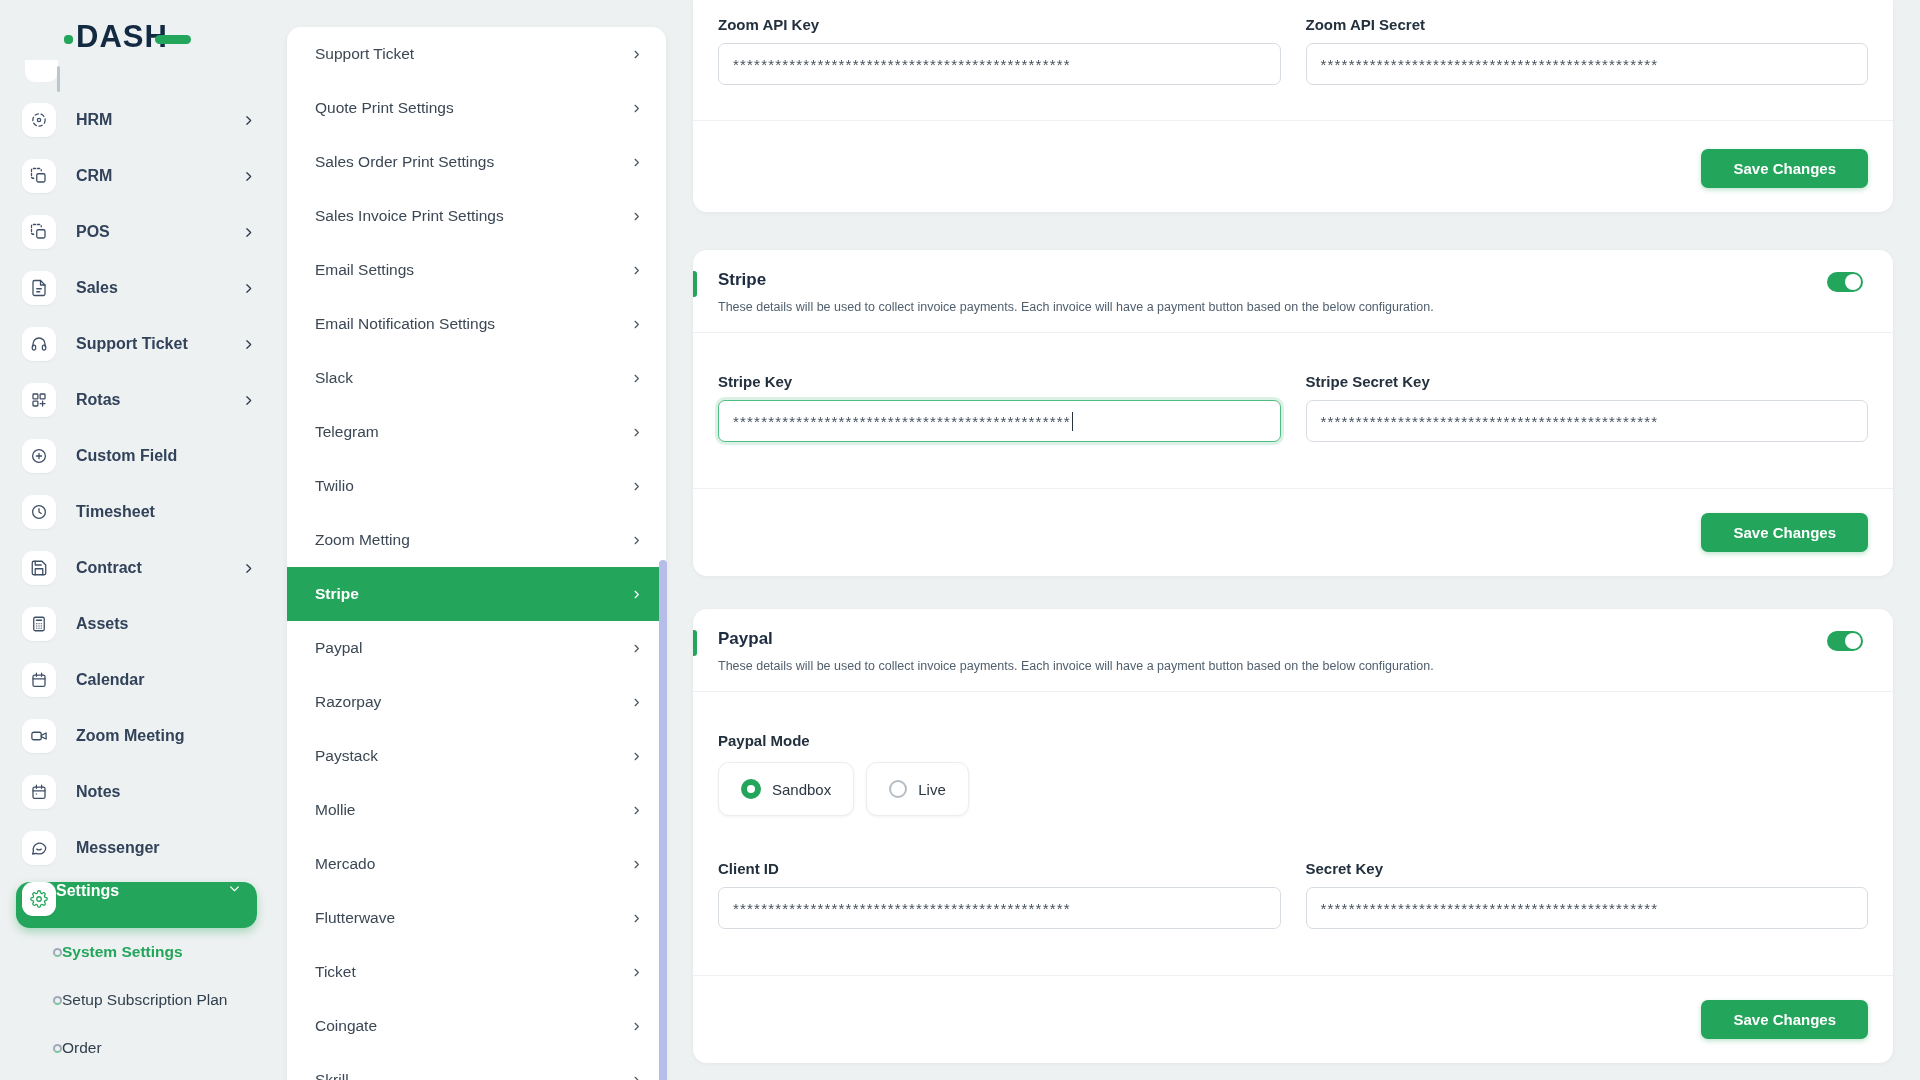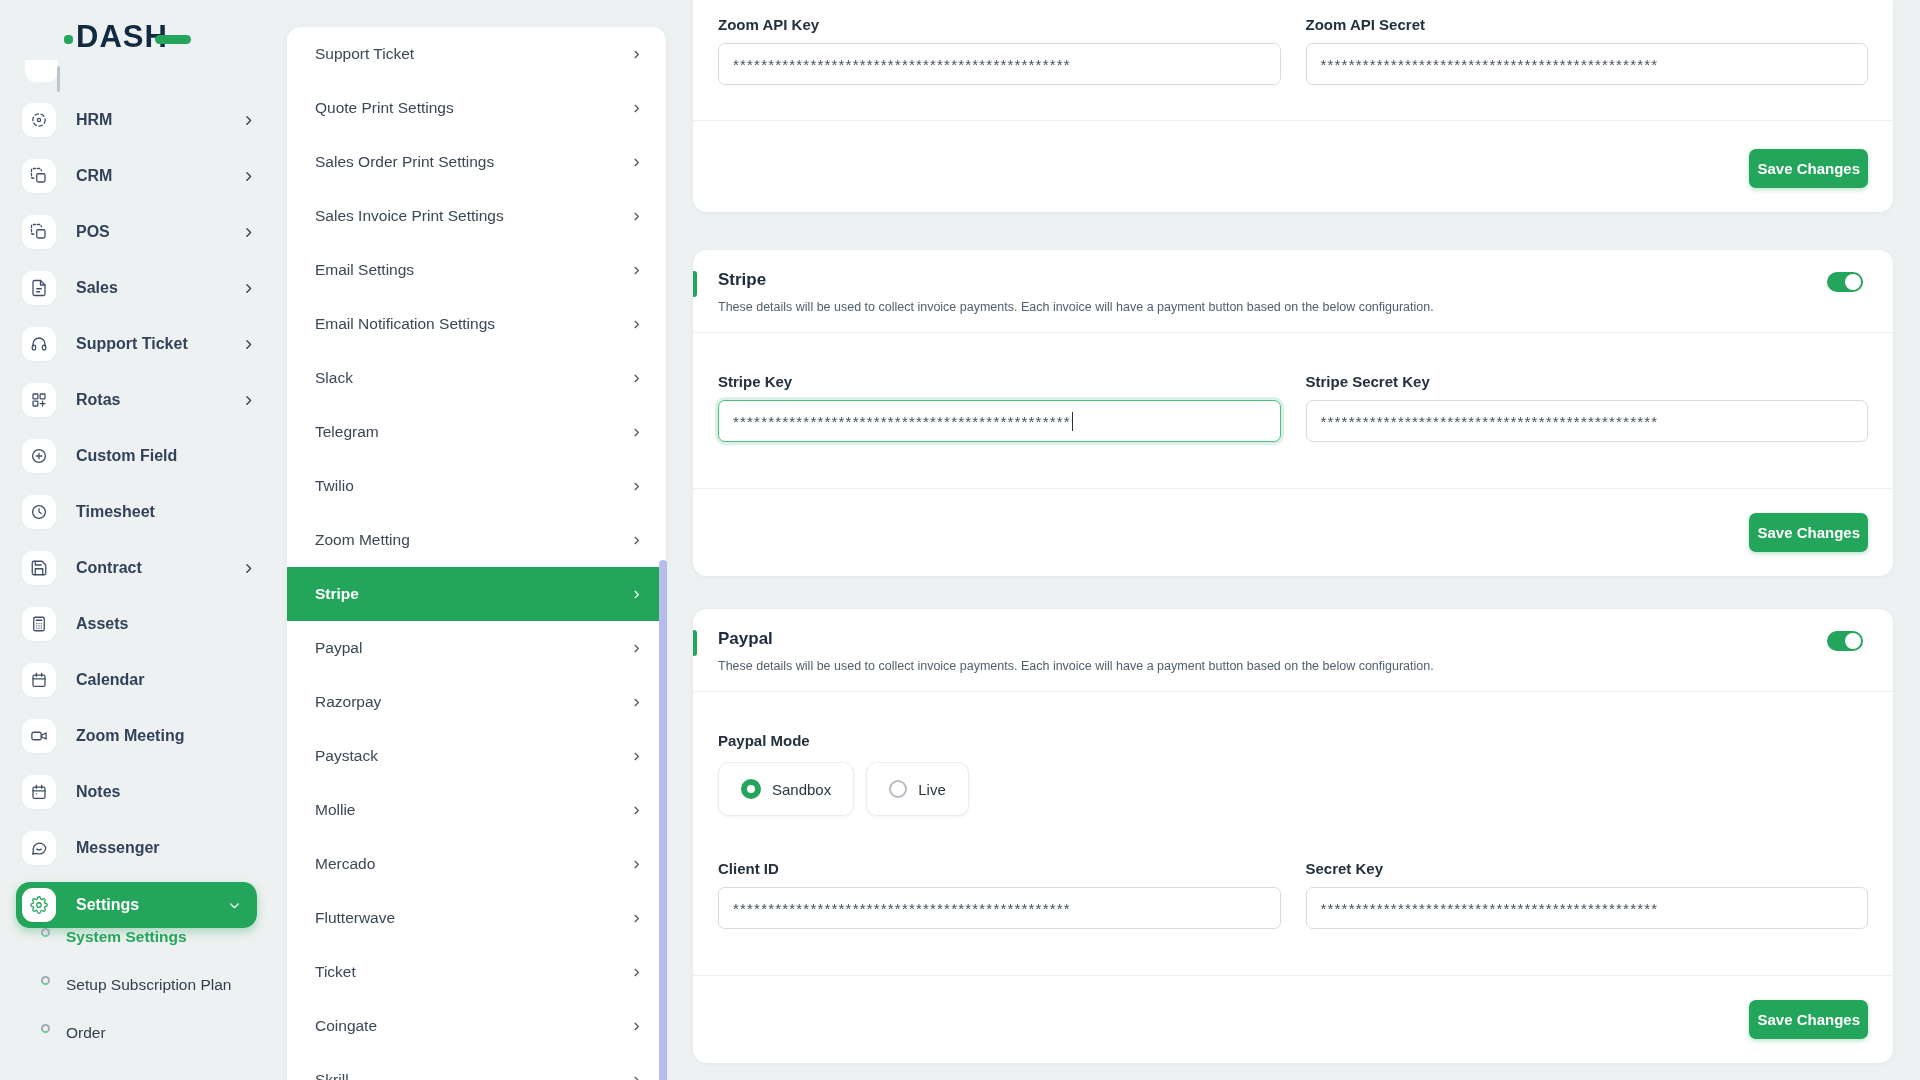--- a/index.html
+++ b/index.html
@@ -30,23 +30,23 @@
   .logo-dot{width:9px;height:9px;border-radius:4px;background:var(--green);margin-right:3px;transform:translateY(2px)}
   .logo-text{font-size:31px;font-weight:800;letter-spacing:1px;color:#122a42}
   .logo-bar{width:36px;height:9px;border-radius:5px;background:var(--green);margin-left:-13px;transform:translateY(2px)}
   .partial-box{position:absolute;left:25px;top:60px;width:33px;height:22px;background:#fff;border-radius:0 0 10px 10px}
   .side-scrollhint{position:absolute;left:57px;top:66px;width:3px;height:26px;border-radius:2px;background:#bcc6cd}
   .menu{position:absolute;top:92px;left:0;right:8px}
   .mi{height:56px;display:flex;align-items:center;gap:20px;padding:0 22px;cursor:pointer}
   .mi-icon{width:34px;height:34px;flex:0 0 34px;background:#fff;border-radius:11px;display:flex;align-items:center;justify-content:center;box-shadow:0 1px 2px rgba(20,30,50,.05)}
   .mi-label{font-size:16px;font-weight:600;color:#31425a}
   .chev{margin-left:auto;flex:0 0 auto}
-  .settings-pill{margin:6px 20px 0 16px;height:46px;background:var(--green);border-radius:14px;display:flex;align-items:center;gap:20px;padding:0 16px 0 6px;cursor:pointer;box-shadow:0 4px 10px rgba(35,165,91,.35)}
+  .settings-pill{margin:6px 20px 0 16px;height:46px;background:var(--green);border-radius:14px;display:flex;padding:0 16px 0 6px;cursor:pointer;box-shadow:0 4px 10px rgba(35,165,91,.35)}
   .settings-pill .mi-label{color:#fff}
-  .smi{height:48px;display:flex;align-items:flex-start;gap:16px;padding-left:41px;cursor:pointer}
+  .smi{height:48px;display:flex;align-items:center;padding-left:53px;cursor:pointer}
   .bullet{width:9px;height:9px;border:2px solid #9fabb8;border-radius:50%;border-bottom-color:#79c79b}
   .smi-label{font-size:15.5px;font-weight:500;color:#31404e}
   .smi.active .smi-label{color:var(--green);font-weight:700}
 
   
   .subnav{width:381px;flex:0 0 381px;position:relative;height:1080px}
   .subnav-card{position:absolute;left:2px;top:27px;width:379px;height:1120px;background:var(--card);border-radius:14px 14px 0 0;box-shadow:0 2px 6px rgba(25,39,55,.06);overflow:hidden}
   .sni{height:54px;display:flex;align-items:center;padding:0 24px 0 28px;cursor:pointer}
   .sni-label{font-size:15.5px;color:#3b4754}
   .sni .chev path{stroke:#4a5560}
@@ -67,21 +67,21 @@
   .card-body{padding:40px 25px 46px}
   .card-top .card-body{padding:16px 25px 35px}
   .fields{display:grid;grid-template-columns:1fr 1fr;gap:25px}
   .f-label{display:block;font-size:15px;font-weight:600;color:#23303d;margin-bottom:10px}
   .input{height:42px;border:1px solid var(--border);border-radius:7px;background:#fff;display:flex;align-items:center;padding:0 14px;overflow:hidden;white-space:nowrap;cursor:text}
   .input .mask{font-size:15px;letter-spacing:1.2px;color:#47525e}
   .input.focused{border-color:#4fbd83;box-shadow:0 0 0 3px var(--green-soft)}
   .caret{display:inline-block;width:1.5px;height:19px;background:#27333f;margin-left:1px}
   .card-footer{display:flex;justify-content:flex-end;padding:24px 25px}
   .card-top .card-footer{padding:28px 25px 24px}
-  .btn{background:var(--green);color:#fff;font-family:inherit;font-size:15px;font-weight:600;border:none;border-radius:7px;height:39px;padding:0 8px;cursor:pointer;box-shadow:0 2px 5px rgba(35,165,91,.3)}
+  .btn{background:var(--green);color:#fff;font-family:inherit;font-size:15px;font-weight:600;border:none;border-radius:7px;height:39px;padding:0 32px;cursor:pointer;box-shadow:0 2px 5px rgba(35,165,91,.3)}
   .toggle{position:absolute;right:30px;top:22px;width:36px;height:20px;border-radius:999px;background:var(--green);cursor:pointer}
   .toggle .knob{position:absolute;right:2px;top:2px;width:16px;height:16px;border-radius:50%;background:#fff}
   .mode-label{font-size:15px;font-weight:600;color:#23303d}
   .chips{display:flex;gap:12px;margin-top:13px}
   .chip{display:flex;align-items:center;gap:11px;background:#fff;border:1px solid #ebedef;border-radius:11px;padding:0 22px;height:54px;cursor:pointer;box-shadow:0 1px 3px rgba(25,39,55,.06)}
   .radio{width:18px;height:18px;border:2px solid #b4bcc4;border-radius:50%;background:#fff}
   .radio.checked{width:20px;height:20px;border:6px solid var(--green)}
   .chip-label{font-size:15px;color:#2a3742}
   .mode-block{margin-bottom:44px}
 

